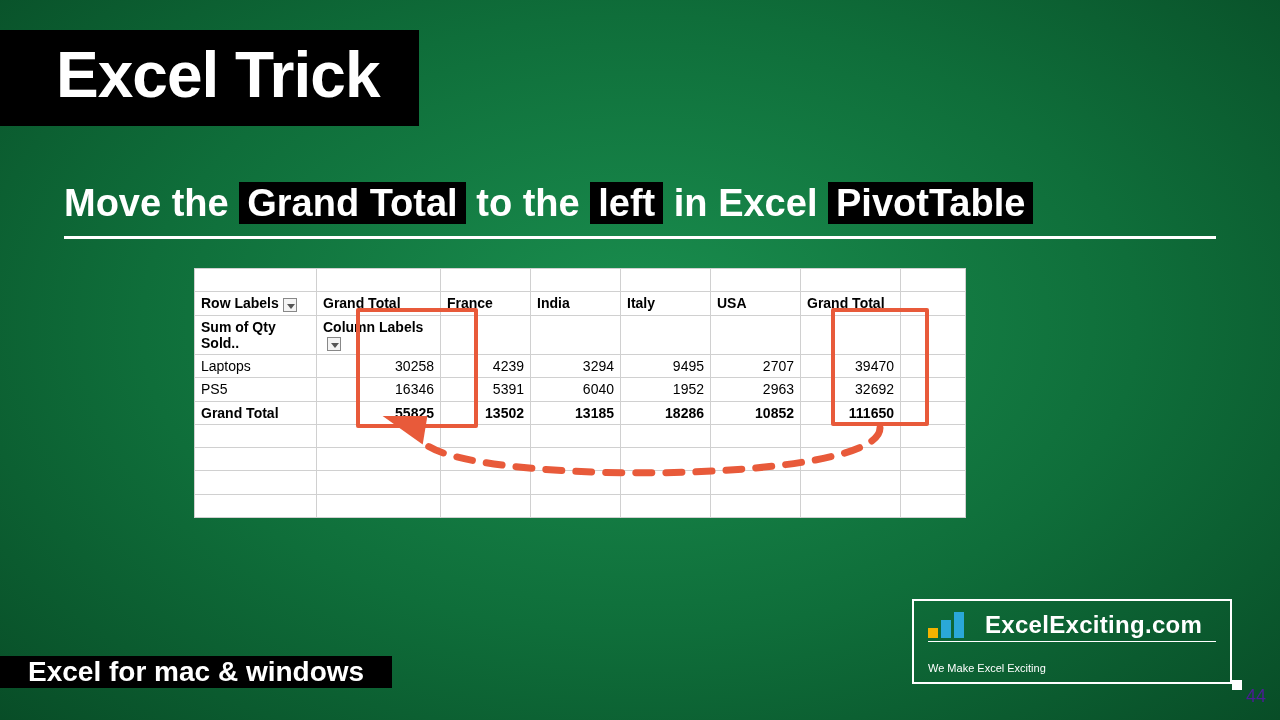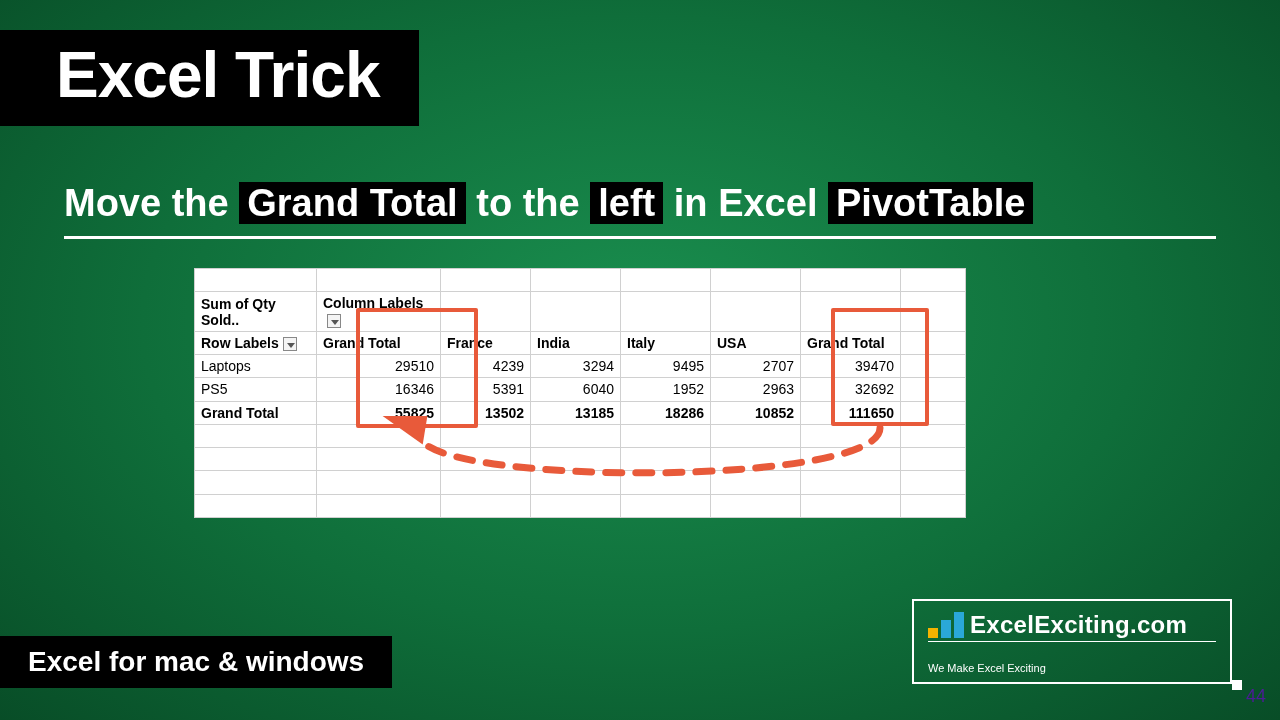--- a/index.html
+++ b/index.html
@@ -50,28 +50,28 @@
   }
   
   .hl-box { position:absolute; border:4px solid #e85a3a; border-radius:2px; pointer-events:none; }
   .hl-left  { left:356px; top:308px; width:122px; height:120px; }
   .hl-right { left:831px; top:308px; width:98px;  height:118px; }
   
   svg.arrow { position:absolute; left:380px; top:416px; width:540px; height:100px; pointer-events:none; }
   
   .footer-badge {
     position:absolute; left:0; bottom:32px; background:#000;
-    padding:10px 28px; font-size:28px; font-weight:800;
+    padding:0 28px; font-size:28px; font-weight:800;
   }
   
   .logo-box {
     position:absolute; right:48px; bottom:36px; width:320px;
     border:2px solid #fff; padding:10px 14px 8px 14px;
   }
-  .logo-row { display:flex; align-items:center; gap:6px; }
+  .logo-row { display:flex; align-items:center; gap:21px; }
   .bars { display:flex; align-items:flex-end; gap:3px; height:26px; }
   .bars span { display:block; width:10px; }
   .bars .b1 { height:10px; background:#f5b300; }
   .bars .b2 { height:18px; background:#2aa8d8; }
   .bars .b3 { height:26px; background:#2aa8d8; }
   .logo-text { font-size:24px; font-weight:800; letter-spacing:0.3px; }
   .logo-sub { font-size:11px; margin-top:2px; border-top:1px solid #fff; padding-top:20px; }
   .slide-num { position:absolute; right:14px; bottom:13px; font-size:18px; color:#4c1d95; }
   .corner { position:absolute; right:38px; bottom:30px; width:10px; height:10px; background:#fff; }
 </style>
@@ -109,42 +109,42 @@
           <td></td>
           <td></td>
           <td></td>
           <td></td>
           <td></td>
           <td></td>
           <td></td>
           <td></td>
         </tr>
     <tr>
-      <td class="rhdr-left"><span>Sum of Qty Sold..</span></td>
-      <td class="rhdr-left"><span>Column Labels</span><span class="drop"></span></td>
-      <td class="rhdr"></td>
-          <td class="rhdr"></td>
-          <td class="rhdr"></td>
-          <td class="rhdr"></td>
-          <td class="rhdr"></td>
-          <td></td>
-    </tr>
-    <tr>
       <td class="rhdr-left"><span>Row Labels</span><span class="drop"></span></td>
       <td class="rhdr-left">Grand Total</td>
       <td class="rhdr-left">France</td>
       <td class="rhdr-left">India</td>
       <td class="rhdr-left">Italy</td>
       <td class="rhdr-left">USA</td>
       <td class="rhdr-left">Grand Total</td>
       <td></td>
     </tr>
     <tr>
+      <td class="rhdr-left"><span>Sum of Qty Sold..</span></td>
+      <td class="rhdr-left"><span>Column Labels</span><span class="drop"></span></td>
+      <td class="rhdr"></td>
+          <td class="rhdr"></td>
+          <td class="rhdr"></td>
+          <td class="rhdr"></td>
+          <td class="rhdr"></td>
+          <td></td>
+    </tr>
+    <tr>
       <td>Laptops</td>
-      <td class="num">29510</td>
+      <td class="num">30258</td>
       <td class="num">4239</td>
       <td class="num">3294</td>
       <td class="num">9495</td>
       <td class="num">2707</td>
       <td class="num">39470</td>
       <td></td>
     </tr>
     <tr>
       <td>PS5</td>
       <td class="num">16346</td>

